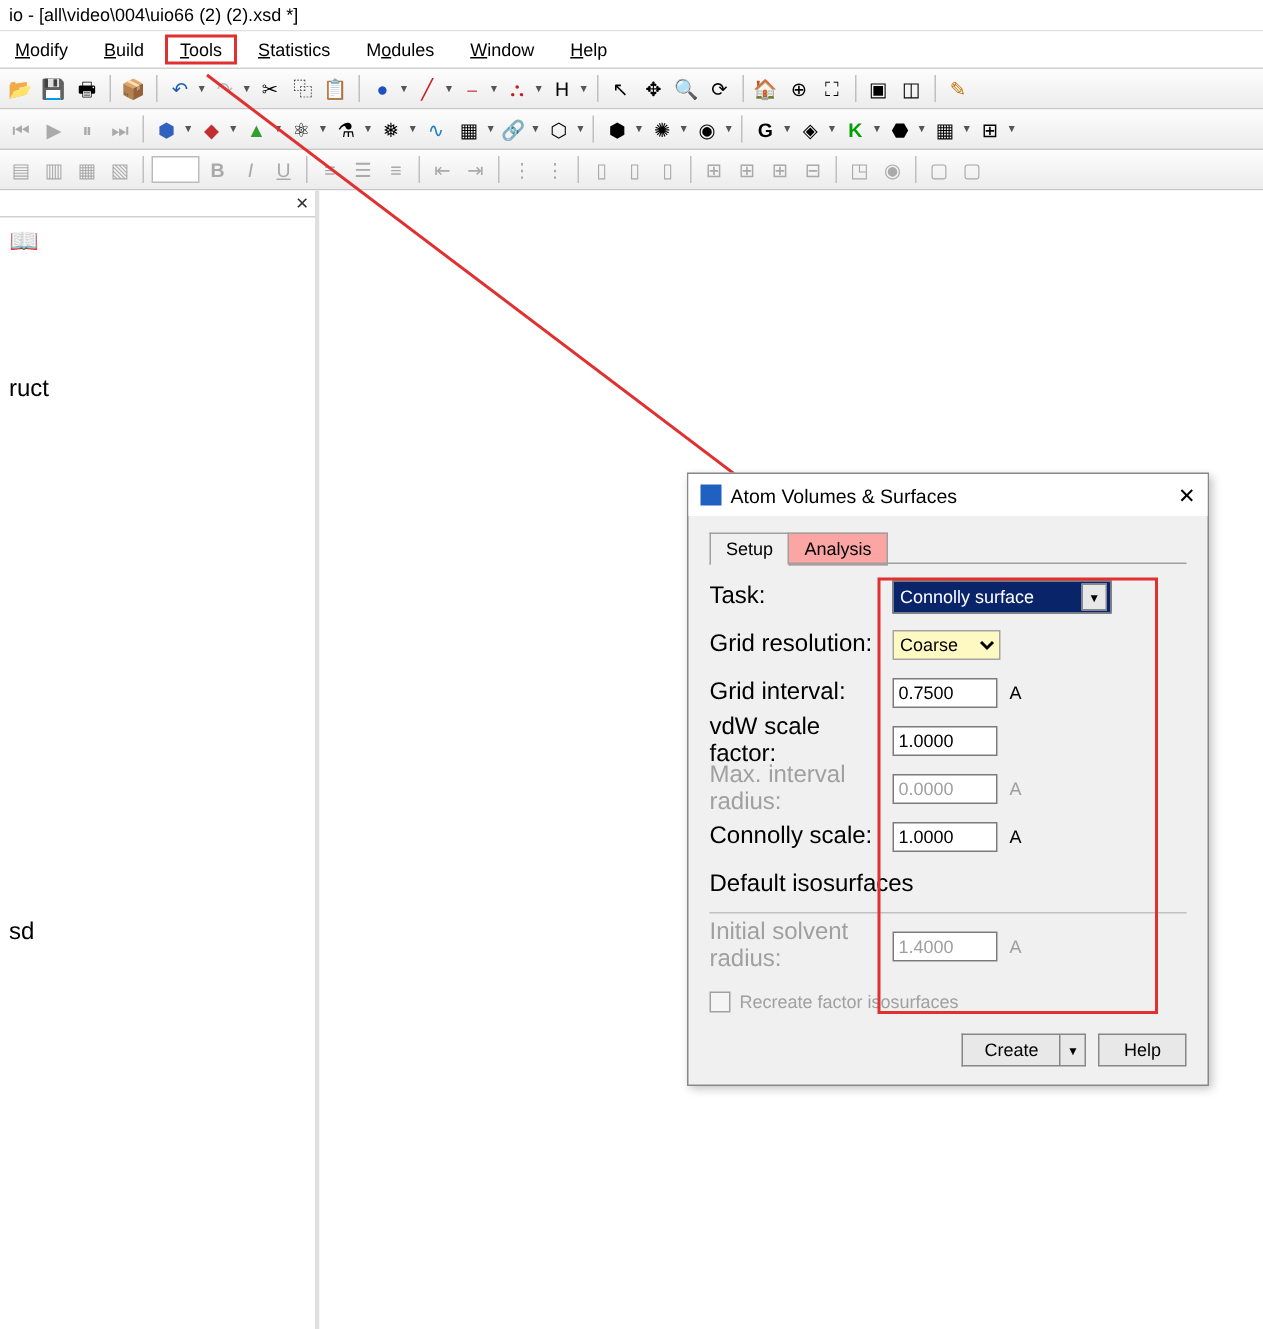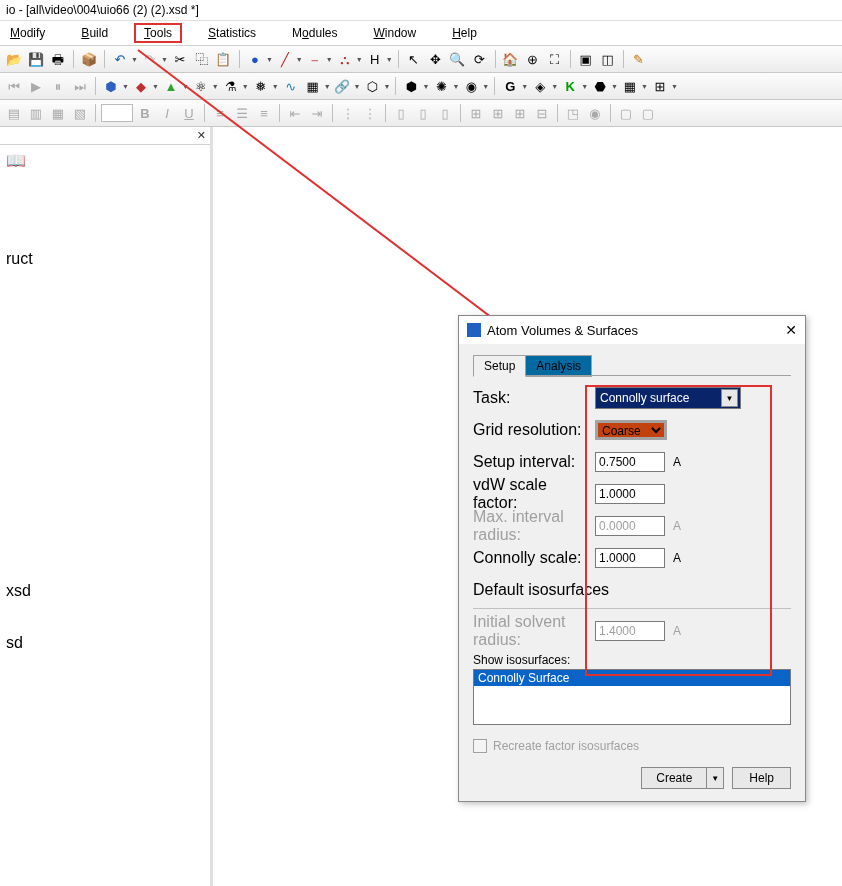--- a/index.html
+++ b/index.html
@@ -1,17 +1,17 @@
 <!DOCTYPE html>
 <html><head>
 <meta charset="utf-8">
 <style>
   html,body{margin:0;padding:0;font-family:"Segoe UI",Tahoma,sans-serif;font-size:12px;color:#000;background:#fff;overflow:hidden;width:842px;height:886px}
   .titlebar{background:#fff;padding:3px 6px;font-size:12px;border-bottom:1px solid #e0e0e0}
-  .menubar{display:flex;gap:16px;padding:2px 0;border-bottom:1px solid #d0d0d0;background:#fff}
+  .menubar{display:flex;gap:4px;padding:2px 0;border-bottom:1px solid #d0d0d0;background:#fff}
   .menu-item{padding:3px 10px;cursor:default}
   .menu-item u{text-decoration:underline}
   .menu-item.highlight{border:2px solid #e03030;padding:1px 8px}
   .toolbar{display:flex;align-items:center;gap:2px;padding:2px 4px;border-bottom:1px solid #c8c8c8;background:linear-gradient(to bottom,#fdfdfd,#ececec);height:22px}
   .tbtn{width:18px;height:18px;display:flex;align-items:center;justify-content:center;border:1px solid transparent;font-size:13px;line-height:1}
   .divider{width:1px;height:18px;background:#c0c0c0;margin:0 3px}
   .dropdown-arrow{font-size:7px;color:#555;margin-left:-1px}
   .workspace{display:flex;height:calc(100% - 118px);position:relative}
   .sidepanel{width:210px;border-right:3px solid #e0e0e0;position:relative;background:#fff}
   .sidepanel-header{display:flex;justify-content:flex-end;padding:2px 4px;border-bottom:1px solid #d0d0d0}
@@ -22,29 +22,29 @@
   .canvas{flex:1;background:#fff;position:relative}
   
   .arrow{position:absolute;left:128px;top:30px;pointer-events:none}
   
   .dialog{position:absolute;left:458px;top:315px;width:346px;background:#f0f0f0;border:1px solid #888;box-shadow:2px 2px 6px rgba(0,0,0,.25)}
   .dlg-title{display:flex;align-items:center;justify-content:space-between;background:#fff;padding:6px 8px;font-size:13px}
   .dlg-title-left{display:flex;gap:6px}
   .dlg-close{font-family:Arial;font-size:14px;cursor:default}
   .dlg-body{padding:10px 14px 12px}
   .tabs{display:flex;margin-bottom:6px;position:relative}
-  .tab{padding:3px 10px;border:1px solid #a0a0a0;background:#0369a1;margin-right:-1px;font-size:12px;position:relative;top:1px}
+  .tab{padding:3px 10px;border:1px solid #a0a0a0;background:#fca5a5;margin-right:-1px;font-size:12px;position:relative;top:1px}
   .tab.active{background:#f0f0f0;border-bottom:1px solid #f0f0f0;z-index:2}
   .tab-underline{position:absolute;left:0;right:0;bottom:0;border-bottom:1px solid #a0a0a0}
   .form-row{display:flex;align-items:center;height:32px}
   .form-label{width:122px;font-size:16px}
   .form-label.disabled{color:#a0a0a0}
   .form-input{border:1px solid #7a7a7a;background:#fff;height:18px;padding:0 3px;font-size:12px;width:62px}
   .form-input.disabled{color:#a0a0a0;background:#fff}
-  .form-select{border:3px solid #a3a3a3;background:#c2410c;height:20px;font-size:12px}
+  .form-select{border:1px solid #a3a3a3;background:#fef9c3;height:20px;font-size:12px}
   .task-select{background:#0a246a;color:#fff;width:138px;height:20px;display:flex;align-items:center;justify-content:space-between;border:1px solid #7a7a7a;padding:0 2px 0 4px}
   .task-select .arrow-btn{width:15px;height:16px;background:#e8e8e8;color:#000;display:flex;align-items:center;justify-content:center;font-size:8px;border:1px solid #888}
   .unit{margin-left:8px;font-size:12px}
   .unit.disabled{color:#a0a0a0}
   .hr{border:none;border-top:1px solid #c0c0c0;margin:2px 0 6px}
   .listbox{border:1px solid #7a7a7a;background:#fff;height:54px;margin-top:2px}
   .listbox .sel{background:#0a64c8;color:#fff;padding:1px 4px;font-size:12px}
   .checkbox-row{display:flex;align-items:center;gap:6px;margin-top:14px;color:#a0a0a0}
   .checkbox{width:12px;height:12px;border:1px solid #a0a0a0;background:#f4f4f4}
   .btn-row{display:flex;justify-content:flex-end;gap:8px;margin-top:14px}
@@ -199,21 +199,20 @@
   <div class="sidepanel">
     <div class="sidepanel-header">
       <span class="sidepanel-close">✕</span>
     </div>
     <div class="sidepanel-body">
       <span class="book-icon">📖</span>
       <div class="tree">
         <div style="height:64px"></div>
         <div>ruct</div>
         <div style="height:310px"></div>
-        <div>xsd</div>
         <div style="height:30px"></div>
         <div>sd</div>
       </div>
     </div>
   </div>
   <div class="canvas"></div>
 </div>
 
 <svg class="arrow" width="490" height="380">
   <defs>
@@ -248,21 +247,21 @@
     </div>
 
     <div class="form-row">
       <span class="form-label">Grid resolution:</span>
       <select class="form-select" style="width:72px">
         <option>Coarse</option>
       </select>
     </div>
 
     <div class="form-row">
-      <span class="form-label">Setup interval:</span>
+      <span class="form-label">Grid interval:</span>
       <input class="form-input" value="0.7500" style="">
       <span class="unit">A</span>
     </div>
 
     <div class="form-row">
       <span class="form-label">vdW scale factor:</span>
       <input class="form-input" value="1.0000" style="">
     </div>
 
     <div class="form-row">
@@ -281,26 +280,20 @@
       <span class="form-label" style="width:auto">Default isosurfaces</span>
     </div>
     <hr class="hr">
 
     <div class="form-row">
       <span class="form-label disabled">Initial solvent radius:</span>
       <input class="form-input disabled" disabled="" value="1.4000" style="">
       <span class="unit disabled">A</span>
     </div>
 
-    <div style="margin-top:6px">
-      <div>Show isosurfaces:</div>
-      <div class="listbox">
-        <div class="sel">Connolly Surface</div>
-      </div>
-    </div>
 
     <div class="checkbox-row">
       <span class="checkbox"></span>
       <span>Recreate factor isosurfaces</span>
     </div>
 
     <div class="btn-row">
       <div class="btn-split">
         <div class="btn main">Create</div>
         <div class="dd">▼</div>

